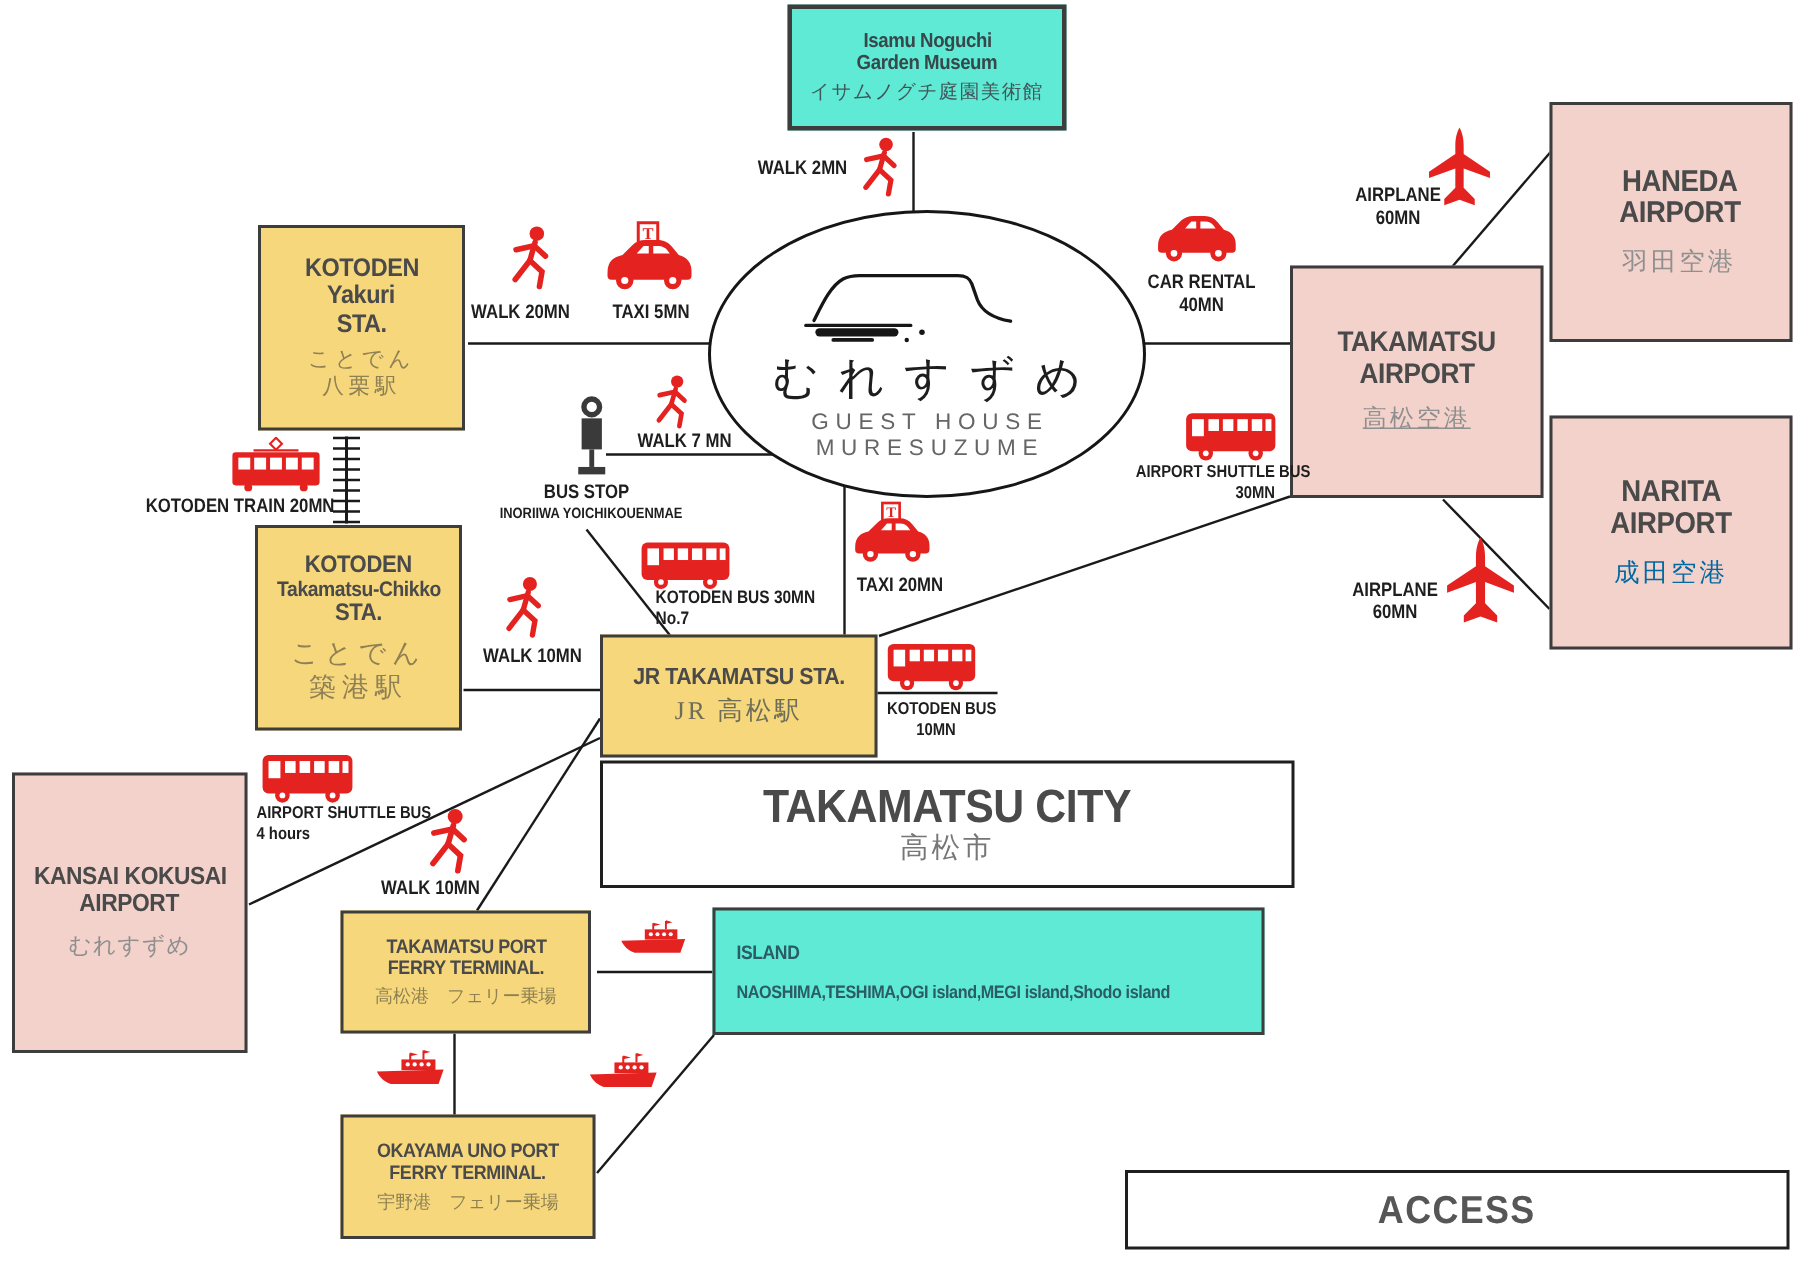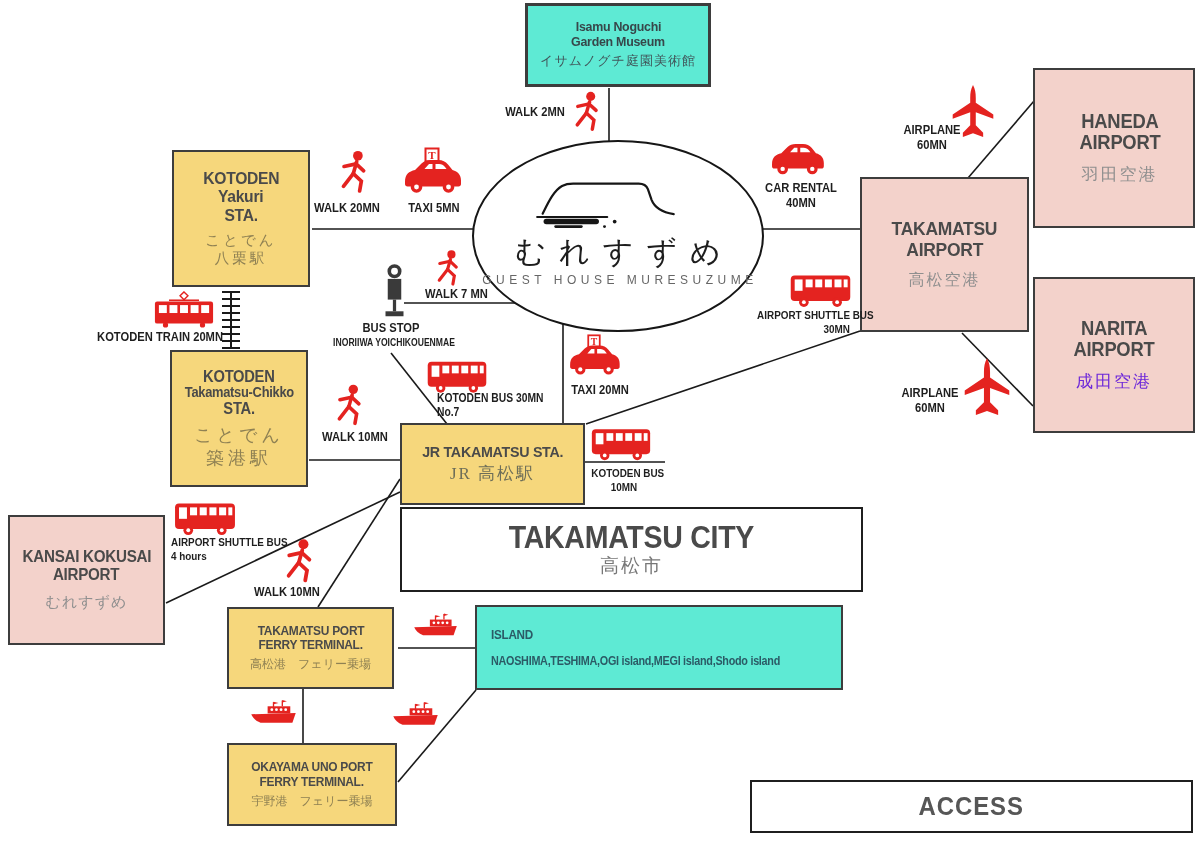--- a/index.html
+++ b/index.html
@@ -35,21 +35,21 @@
     position:absolute;left:472px;top:140px;width:288px;height:188px;z-index:2;
     background:#fff;border:2px solid #161616;border-radius:50%;
   }
   .logo-jp{
     position:absolute;left:0;top:90px;width:100%;text-align:center;z-index:3;
     font-family:"Liberation Serif","DejaVu Serif",serif;color:#1D1D1D;
     font-size:30px;letter-spacing:13px;padding-left:13px;box-sizing:border-box;
   }
   .logo-en{
     position:absolute;left:0;top:131px;width:100%;text-align:center;z-index:3;
-    font-size:12px;letter-spacing:4.5px;color:#666;font-weight:500;
+    font-size:15px;letter-spacing:4.5px;color:#666;font-weight:500;
     padding-left:4px;box-sizing:border-box;
   }
 </style>
 </head>
 <body>
 
 <div id="map">
 
   <svg width="0" height="0" style="position:absolute">
     <defs>
@@ -204,36 +204,36 @@
 
 
   <div class="box plain" style="left:400px;top:507px;width:463px;height:85px;">
     <div class="h" style="font-size:31px;">TAKAMATSU CITY</div>
     <div class="jp" style="font-size:19px;color:#777;letter-spacing:2px;">高松市</div>
   </div>
 
   <div class="box pink" style="left:860px;top:177px;width:169px;height:155px;border-width:2px;">
     <div class="h" style="font-size:19px;">TAKAMATSU</div>
     <div class="h" style="font-size:19px;">AIRPORT</div>
-    <div class="jp" style="font-size:16px;color:#8F8F8F;margin-top:10px;letter-spacing:2px;">高松空港</div>
+    <div class="jp" style="font-size:16px;color:#8F8F8F;margin-top:10px;letter-spacing:2px;text-decoration:underline;">高松空港</div>
   </div>
 
   <div class="box pink" style="left:1033px;top:68px;width:162px;height:160px;border-width:2px;padding-left:11px;">
     <div class="h" style="font-size:20px;">HANEDA</div>
     <div class="h" style="font-size:20px;">AIRPORT</div>
     <div class="jp" style="font-size:17px;color:#8F8F8F;margin-top:10px;letter-spacing:2px;">羽田空港</div>
   </div>
 
   <div class="box pink" style="left:1033px;top:277px;width:162px;height:156px;border-width:2px;">
     <div class="h" style="font-size:20px;">NARITA</div>
     <div class="h" style="font-size:20px;">AIRPORT</div>
-    <div class="jp" style="font-size:17px;color:#6d28d9;margin-top:10px;letter-spacing:2px;">成田空港</div>
-  </div>
-
-  <div class="box pink" style="left:8px;top:515px;width:157px;height:130px;border-width:2px;text-align:right;">
+    <div class="jp" style="font-size:17px;color:#0369a1;margin-top:10px;letter-spacing:2px;">成田空港</div>
+  </div>
+
+  <div class="box pink" style="left:8px;top:515px;width:157px;height:187px;border-width:2px;text-align:right;">
     <div class="h" style="font-size:16.5px;">KANSAI KOKUSAI</div>
     <div class="h" style="font-size:16.5px;">AIRPORT</div>
     <div class="jp" style="font-size:15px;color:#8F8F8F;margin-top:10px;letter-spacing:1px;">むれすずめ</div>
   </div>
 
   <div class="box yellow" style="left:227px;top:607px;width:167px;height:82px;">
     <div class="h" style="font-size:13px;">TAKAMATSU PORT</div>
     <div class="h" style="font-size:13px;">FERRY TERMINAL.</div>
     <div class="jp" style="font-size:12px;color:#8F8153;margin-top:5px;">高松港　フェリー乗場</div>
   </div>

